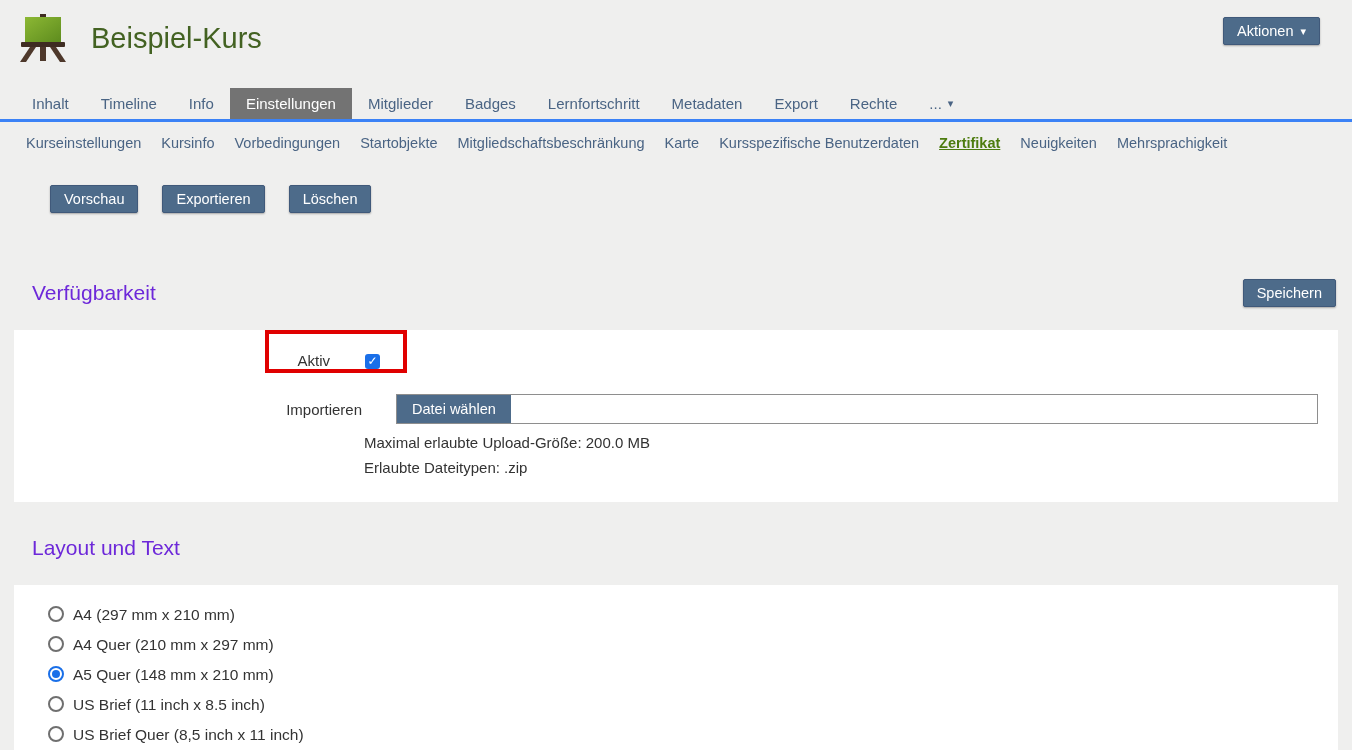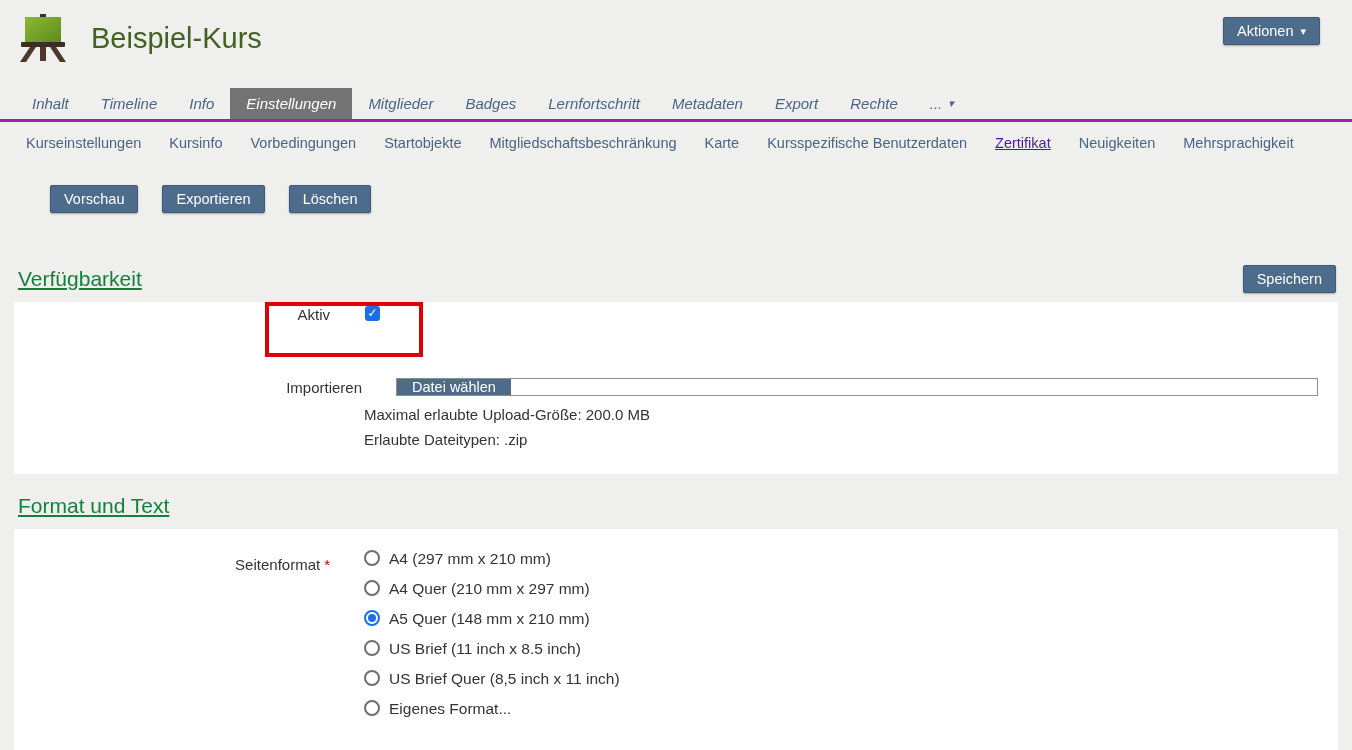--- a/index.html
+++ b/index.html
@@ -23,66 +23,66 @@
     background: #4d6b8a; color: #fff;
     border: 1px solid #40597a; border-radius: 2px;
     padding: 5px 13px; font-size: 14.5px;
     font-family: "Liberation Sans", sans-serif;
     box-shadow: 0 1px 2px rgba(0,0,0,.3);
     cursor: pointer; white-space: nowrap;
   }
   .caret { font-size: 11px; line-height: 1; }
 
   
-  .tabbar { display: flex; align-items: center; padding: 0 16px; border-bottom: 3px solid #a21caf; font-style: italic; }
+  .tabbar { display: flex; align-items: center; padding: 0 16px; border-bottom: 3px solid #3b82f6; }
   .tab { padding: 7px 16px; font-size: 15px; color: #4a6484; cursor: pointer; white-space: nowrap; }
   .tab.active { background: #737373; color: #fff; }
   .tab-more { display: inline-flex; align-items: center; gap: 6px; }
 
   
-  .subnav { display: flex; gap: 28px; padding: 13px 16px 12px 26px; }
+  .subnav { display: flex; gap: 20px; padding: 13px 16px 12px 26px; }
   .subnav-item { font-size: 14.5px; color: #4a6484; cursor: pointer; white-space: nowrap; }
-  .subnav-item.active { color: #4c1d95; text-decoration: underline; }
+  .subnav-item.active { color: #4d7c0f; text-decoration: underline; font-weight: bold; }
 
   
   .toolbar { display: flex; gap: 24px; margin: 22px 0 0 34px; padding-left: 16px; }
 
   
   .section-head { display: flex; justify-content: space-between; align-items: center; padding: 0 16px; }
   .section-head.first { margin-top: 52px; }
   .section-head.second { margin-top: 18px; }
-  .section-title { font-size: 21px; font-weight: 400; color: #15803d; margin: 2px; text-decoration: underline; }
+  .section-title { font-size: 21px; font-weight: 400; color: #6d28d9; margin: 16px; }
 
   .panel { background: #fff; margin: 9px 14px 0 14px; }
   .panel.availability { padding-bottom: 22px; }
   .panel.layout { padding-top: 21px; height: 400px; }
 
   .form-label { width: 316px; text-align: right; font-size: 15px; color: #333; flex: 0 0 auto; }
   .req { color: #c00000; margin-left: 4px; }
 
   
   .aktiv-box {
-    display: flex; align-items: flex-start; width: fit-content;
-    border: 4px solid #e00000; height: 55px;
-    margin-left: 251px; padding-right: 39px;
+    display: flex; align-items: flex-end; width: fit-content;
+    border: 4px solid #e00000; height: 43px;
+    margin-left: 251px; padding-right: 23px;
   }
   .aktiv-label { width: 61px; text-align: right; font-size: 15px; }
   .checkbox {
     width: 15px; height: 15px; margin-left: 35px;
     background: #1a6fe8; border-radius: 3px;
     color: #fff; font-size: 12px; line-height: 15px; text-align: center;
     cursor: pointer;
   }
 
   
   .form-row { display: flex; align-items: center; padding-left: 32px; }
   .import-row { margin-top: 21px; }
   .file-wrap {
     flex: 1; display: flex; align-items: stretch;
-    margin-left: 34px; margin-right: 20px; height: 18px;
+    margin-left: 34px; margin-right: 20px; height: 30px;
     border: 1px solid #8e8e8e; background: #fff;
   }
   .file-btn {
     background: #4d6b8a; color: #fff; border: none;
     padding: 0 15px; font-size: 14.5px;
     font-family: "Liberation Sans", sans-serif; cursor: pointer;
   }
   .file-field { flex: 1; background: #fff; }
   .help-line { margin-left: 350px; font-size: 15px; line-height: 25px; }
   .help-line.first { margin-top: 6px; }
@@ -205,28 +205,25 @@
       <button class="file-btn">Datei wählen</button>
       <div class="file-field"></div>
     </div>
   </div>
 
   <div class="help-line first">Maximal erlaubte Upload-Größe: 200.0 MB</div>
   <div class="help-line">Erlaubte Dateitypen: .zip</div>
 </div>
 
 <div class="section-head second">
-  <h2 class="section-title">Format und Text</h2>
+  <h2 class="section-title">Layout und Text</h2>
 </div>
 
 <div class="panel layout">
   <div class="format-row">
-    <div class="form-label">
-      <span>Seitenformat</span><span class="req">*</span>
-    </div>
     <div class="radio-list">
 
         <div class="radio-row">
           <span class="radio"></span>
           <span>A4 (297 mm x 210 mm)</span>
         </div>
 
         <div class="radio-row">
           <span class="radio"></span>
           <span>A4 Quer (210 mm x 297 mm)</span>

